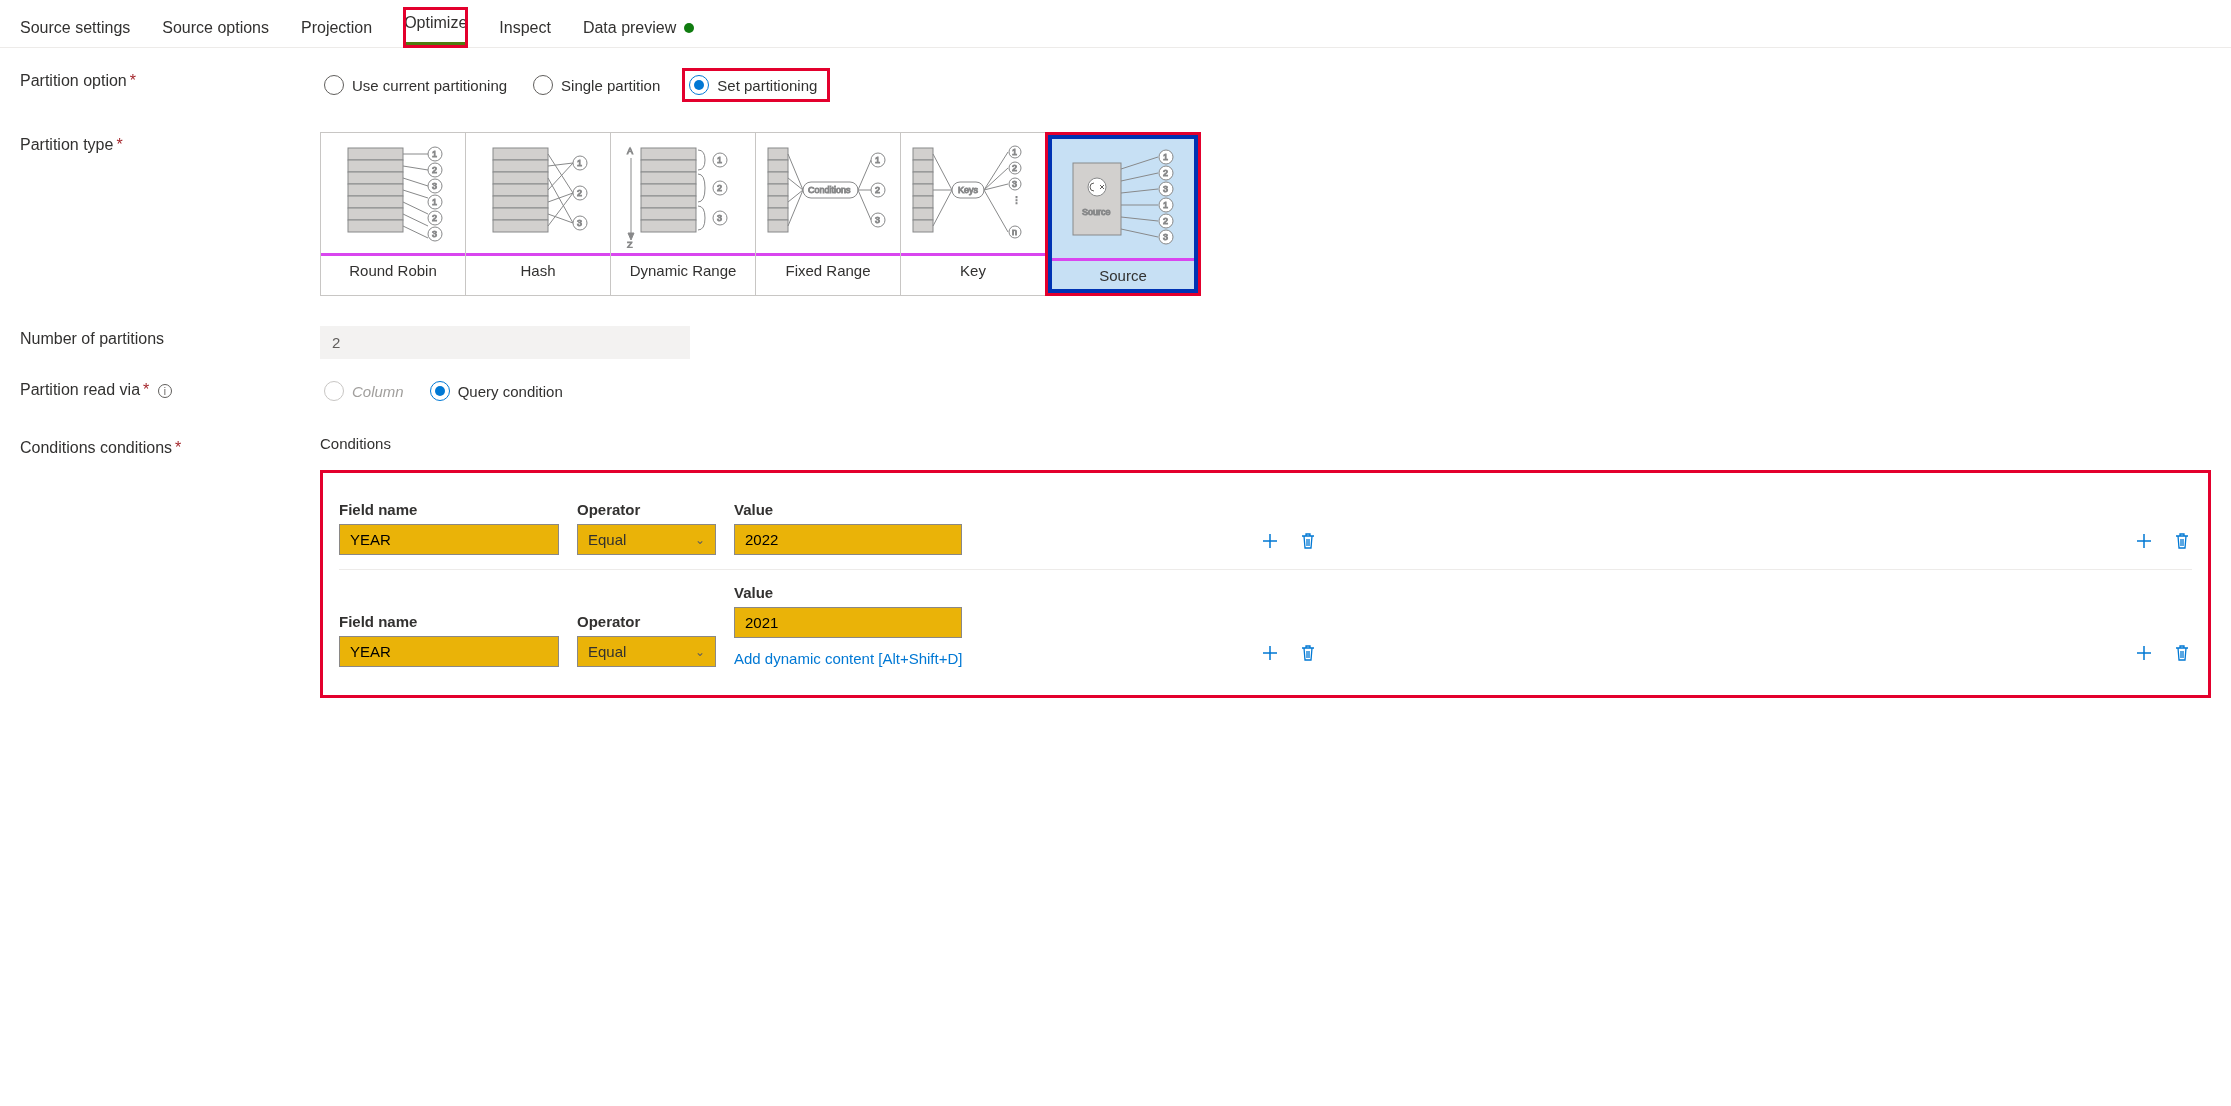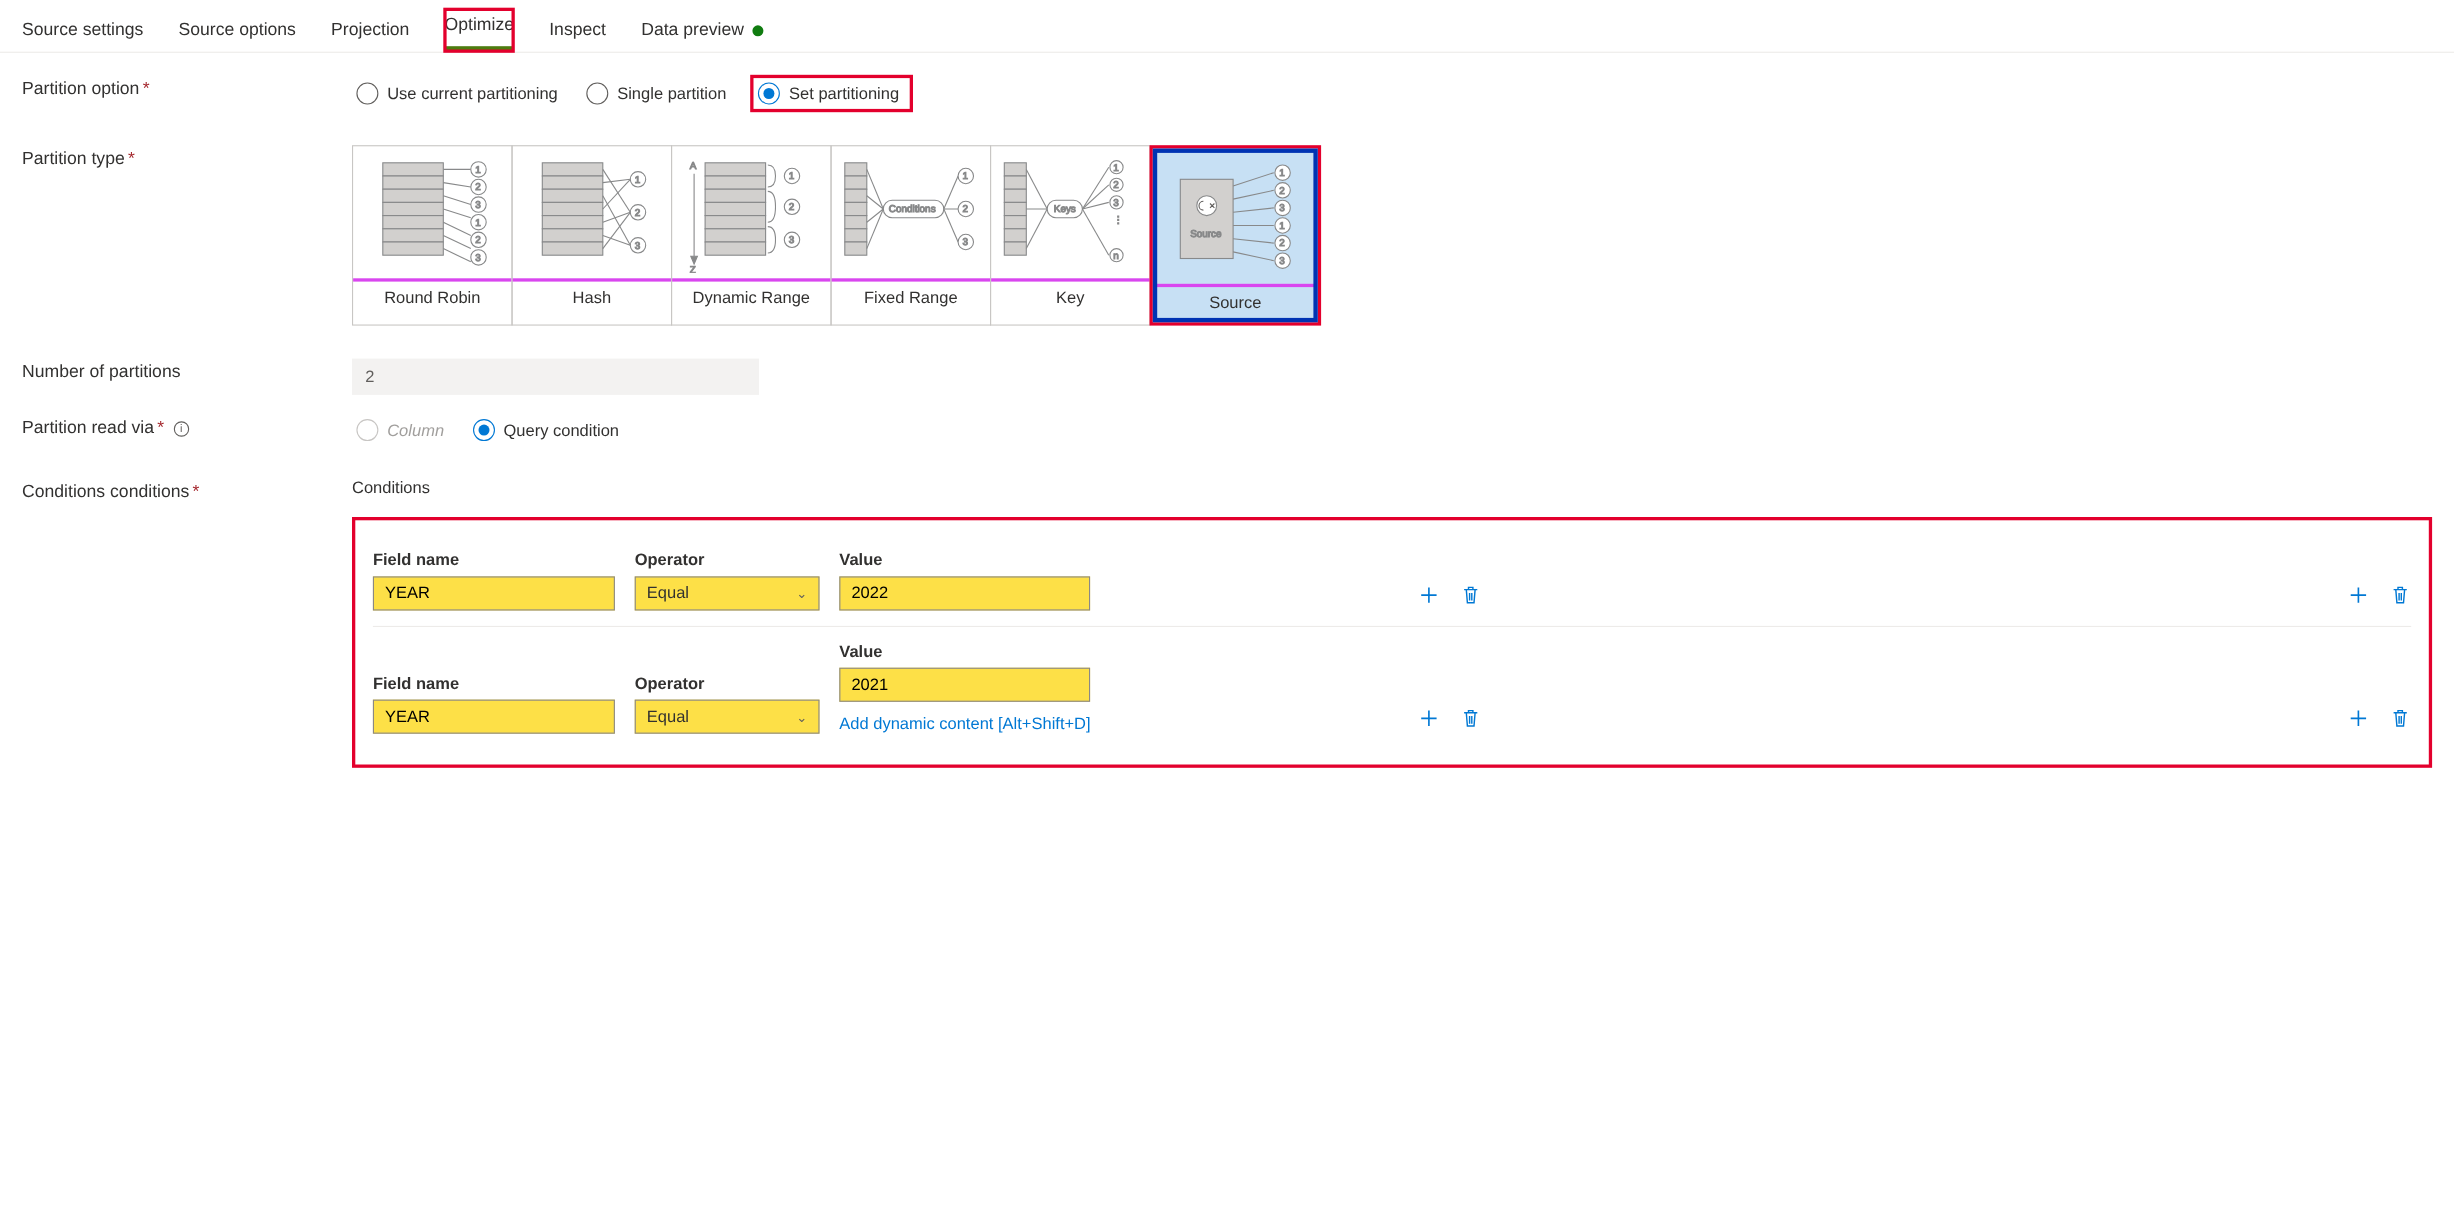--- a/index.html
+++ b/index.html
@@ -137,24 +137,24 @@
     gap: 18px;
     align-items: flex-end;
   }
   .cond-block:last-of-type { border-bottom: none; }
   .cfield { display: flex; flex-direction: column; gap: 6px; }
   .cfield-label { font-size: 15px; font-weight: 600; }
   .cinput {
     border: 1px solid #8a8886;
     padding: 6px 10px;
     font-size: 15px;
-    background: #fde047;
+    background: #eab308;
   }
   .w-field { width: 220px; }
-  .w-op { width: 168px; display: flex; justify-content: space-between; align-items: center; }
+  .w-op { width: 139px; display: flex; justify-content: space-between; align-items: center; }
   .w-val { width: 228px; }
   .chev { color: #605e5c; font-size: 12px; }
   .icon-btns { margin-left: auto; display: flex; gap: 18px; align-items: flex-end; padding-bottom: 4px; }
   .icon-btns.sub { margin-left: 280px; margin-right: 60px; }
   .icon-plus, .icon-trash {
     width: 20px; height: 20px;
     color: #0078d4;
     cursor: pointer;
     display: flex;
     align-items: center;

